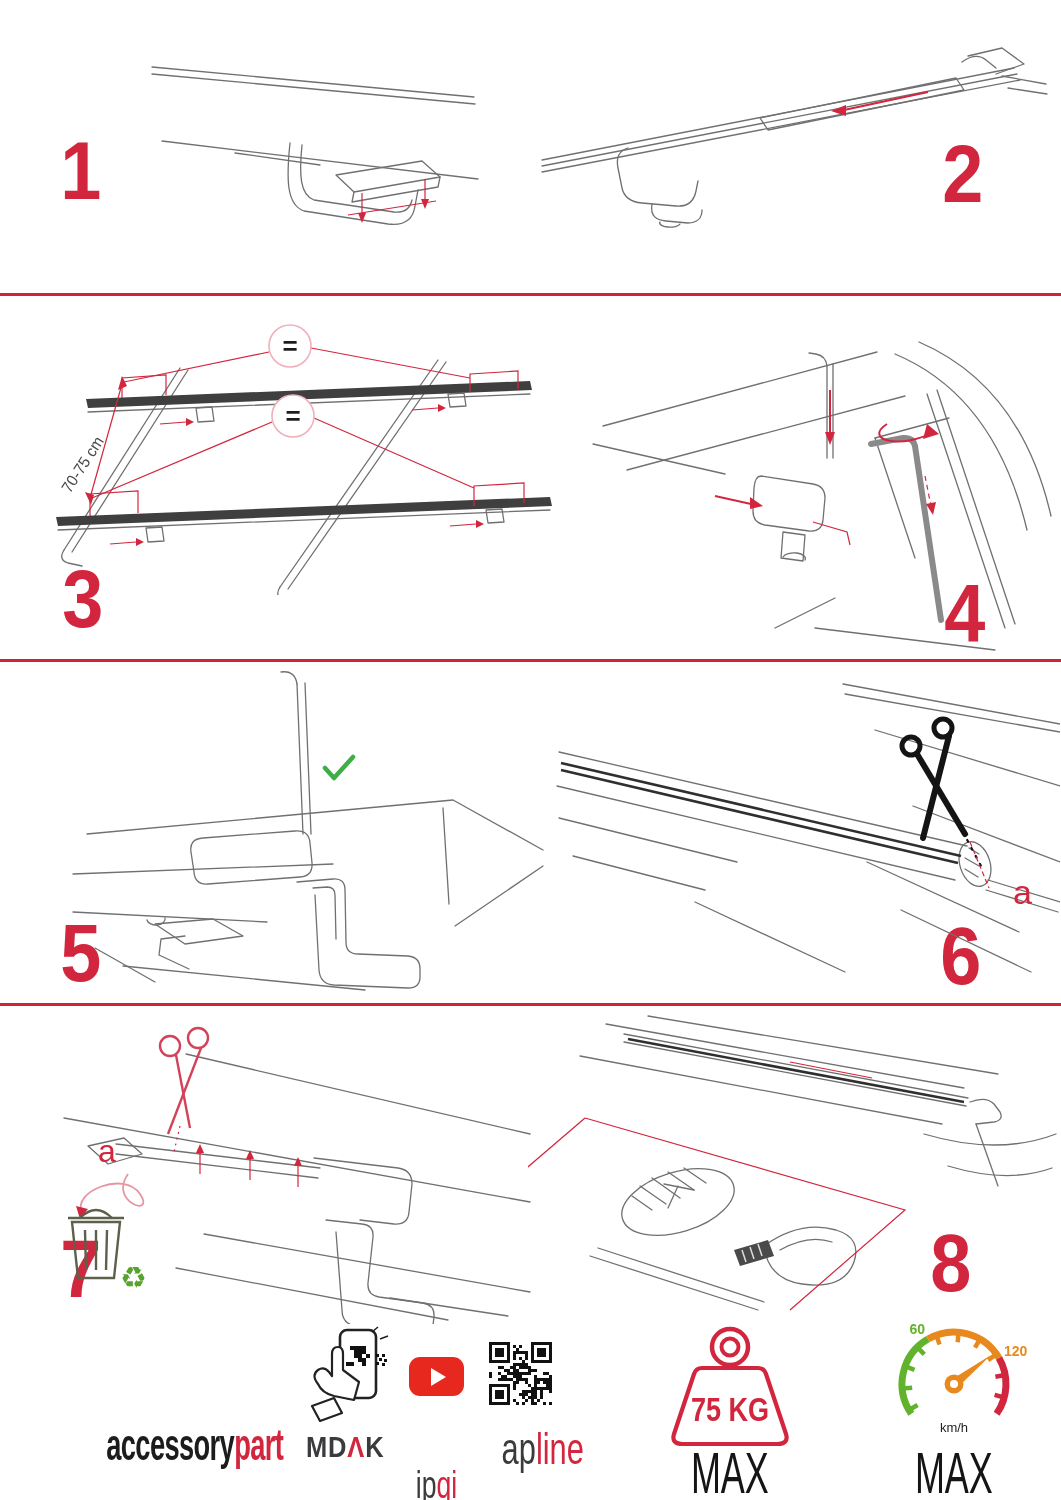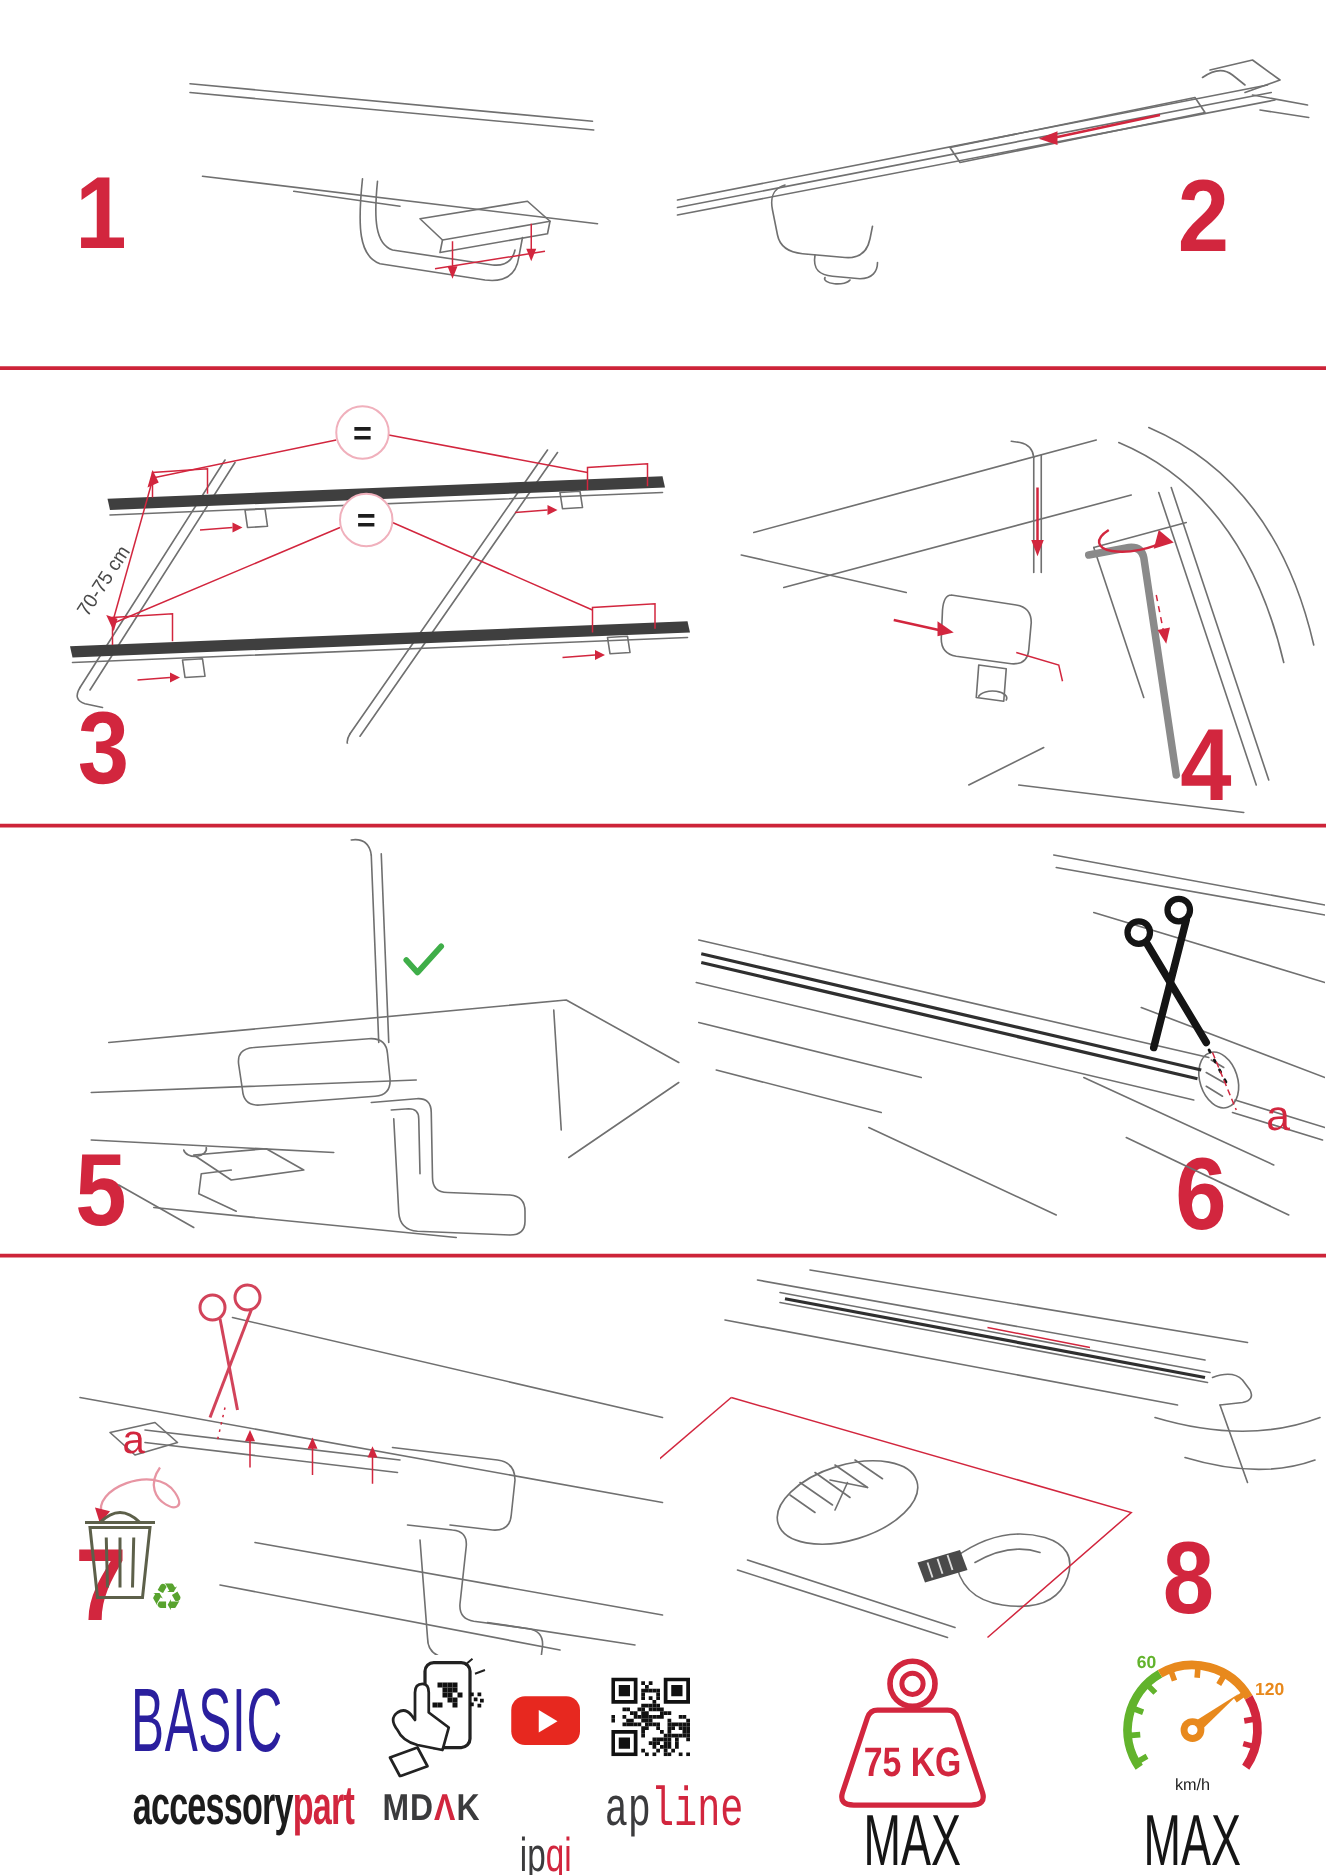--- a/index.html
+++ b/index.html
@@ -260,23 +260,20 @@
       <path d="M62,250 L230,304 M70,242 L236,296"></path>
     </g>
     <path class="s2" d="M100,33 L436,96"></path>
     <path d="M206,244 l34,-10 6,16 -34,10 z" fill="#4a4a4a" stroke="none"></path>
     <path d="M214,244 l4,12 M222,241 l4,12 M230,238 l4,12" stroke="#dddddd" stroke-width="1.5" fill="none"></path>
     <path class="rdt" d="M262,56 L344,72" stroke-width="1.7"></path>
     <path class="rdt" d="M57,112 L377,204 L262,304"></path>
     <path class="rdt" d="M57,112 L-20,178"></path>
   </svg>
 
-  <div class="fitem" style="left:55px;top:1336px;width:180px;">
-    <span class="basic cond">BASIC</span>
-  </div>
   <div class="fitem" style="left:52px;top:1420px;width:200px;">
     <span class="accpart cond2"><span>accessory</span><span class="red">part</span></span>
   </div>
 
   <svg class="art" style="left:306px;top:1326px;" width="88" height="96" viewBox="0 0 88 96">
     <rect x="34" y="4" width="36" height="68" rx="7" fill="#fff" stroke="#222" stroke-width="2.6"></rect>
     <g class="qr" id="qrp" transform="translate(40,16)">
         <rect x="4" y="4" width="4" height="4"></rect>
         <rect x="8" y="4" width="4" height="4"></rect>
         <rect x="12" y="4" width="4" height="4"></rect>
@@ -437,21 +434,21 @@
         <rect x="54" y="60" width="3" height="3"></rect>
         <rect x="60" y="60" width="3" height="3"></rect>
         <rect x="1.5" y="1.5" width="18" height="18" fill="none" stroke="#111" stroke-width="3"></rect>
         <rect x="6" y="6" width="9" height="9"></rect>
         <rect x="43.5" y="1.5" width="18" height="18" fill="none" stroke="#111" stroke-width="3"></rect>
         <rect x="48" y="6" width="9" height="9"></rect>
         <rect x="1.5" y="43.5" width="18" height="18" fill="none" stroke="#111" stroke-width="3"></rect>
         <rect x="6" y="48" width="9" height="9"></rect>
       </g>
   </svg>
-  <div class="fitem" style="left:460px;top:1424px;width:100px;font-family:Liberation Mono, monospace;">
+  <div class="fitem" style="left:484px;top:1424px;width:100px;">
     <span class="apline cond3"><span>ap</span><span class="red">line</span></span>
   </div>
 
   <svg class="art" style="left:658px;top:1322px;" width="144" height="128" viewBox="0 0 144 128">
     <circle cx="72" cy="25" r="18" fill="none" stroke="#d2263e" stroke-width="4.5"></circle>
     <circle cx="72" cy="25" r="8.5" fill="none" stroke="#d2263e" stroke-width="4"></circle>
     <path d="M44,46 L100,46 Q106,46 108,52 L128,112 Q131,122 119,122 L25,122 Q13,122 16,112 L36,52 Q38,46 44,46 Z" fill="#fff" stroke="#d2263e" stroke-width="4.2" stroke-linejoin="round"></path>
     <text transform="translate(72,99) scale(0.82,1)" text-anchor="middle" font-size="33" font-weight="700" fill="#d2263e">75 KG</text>
   </svg>
   <div class="fitem maxlbl" style="left:658px;top:1444px;width:144px;">

